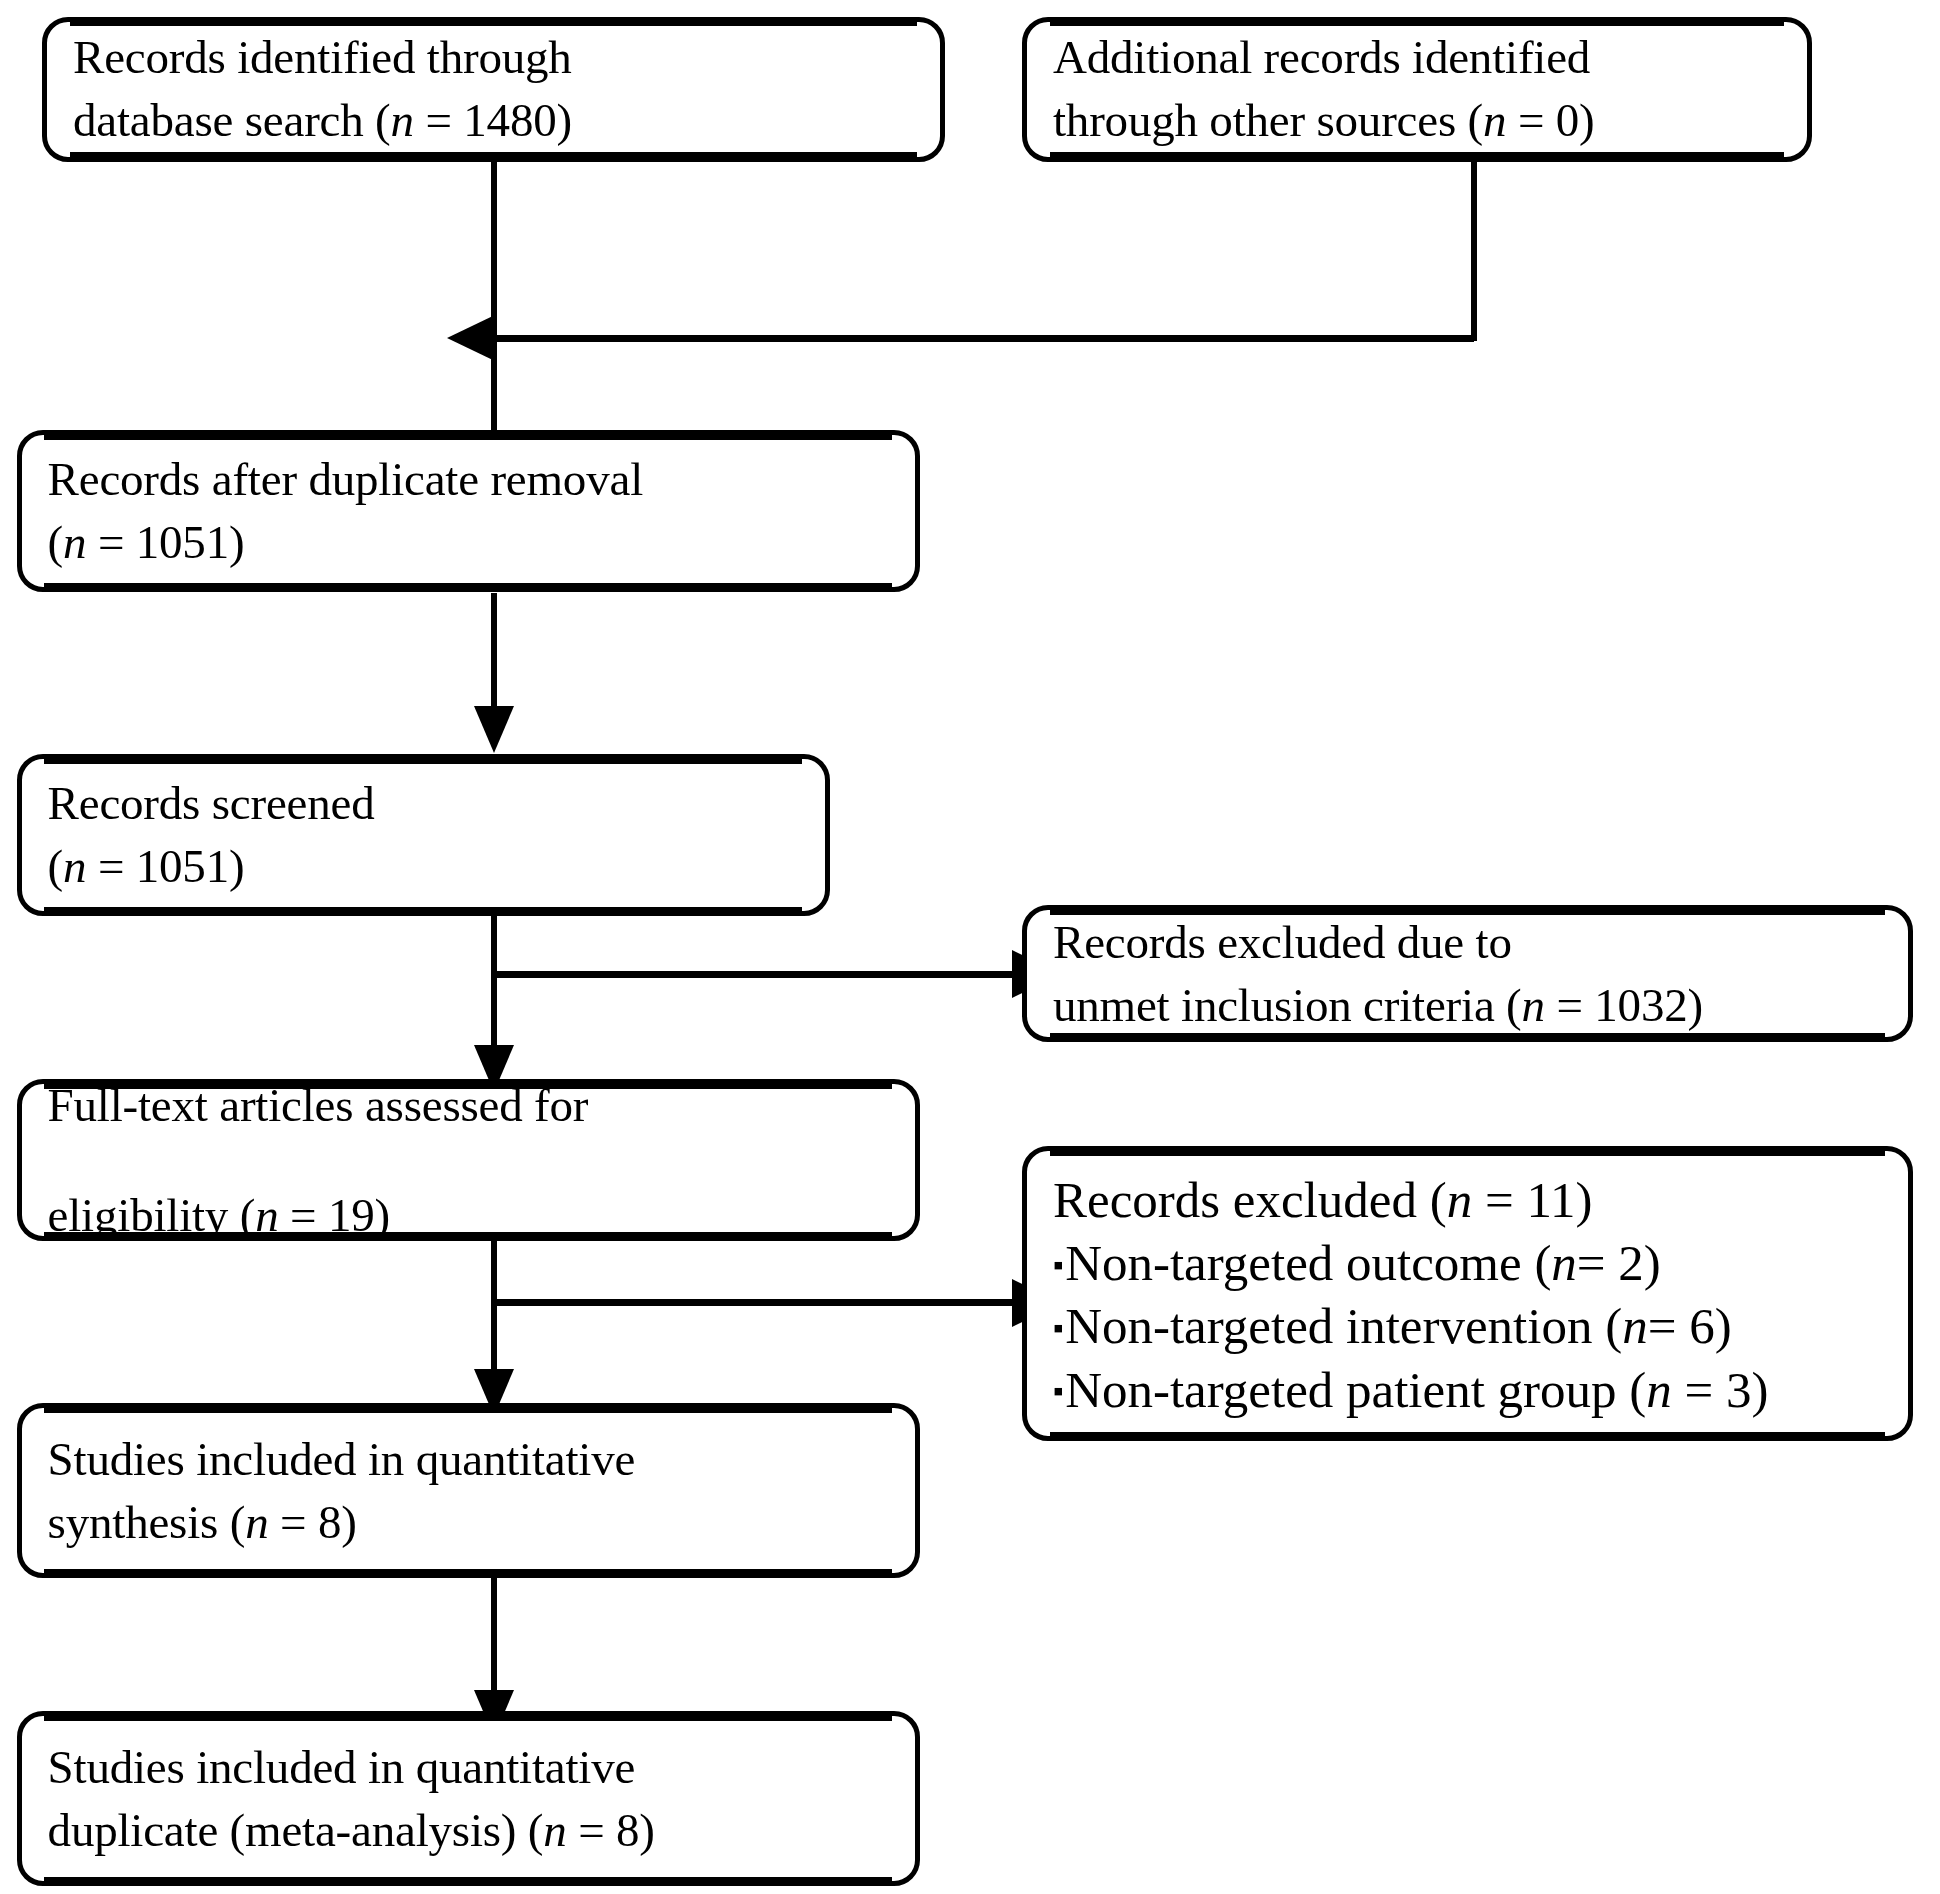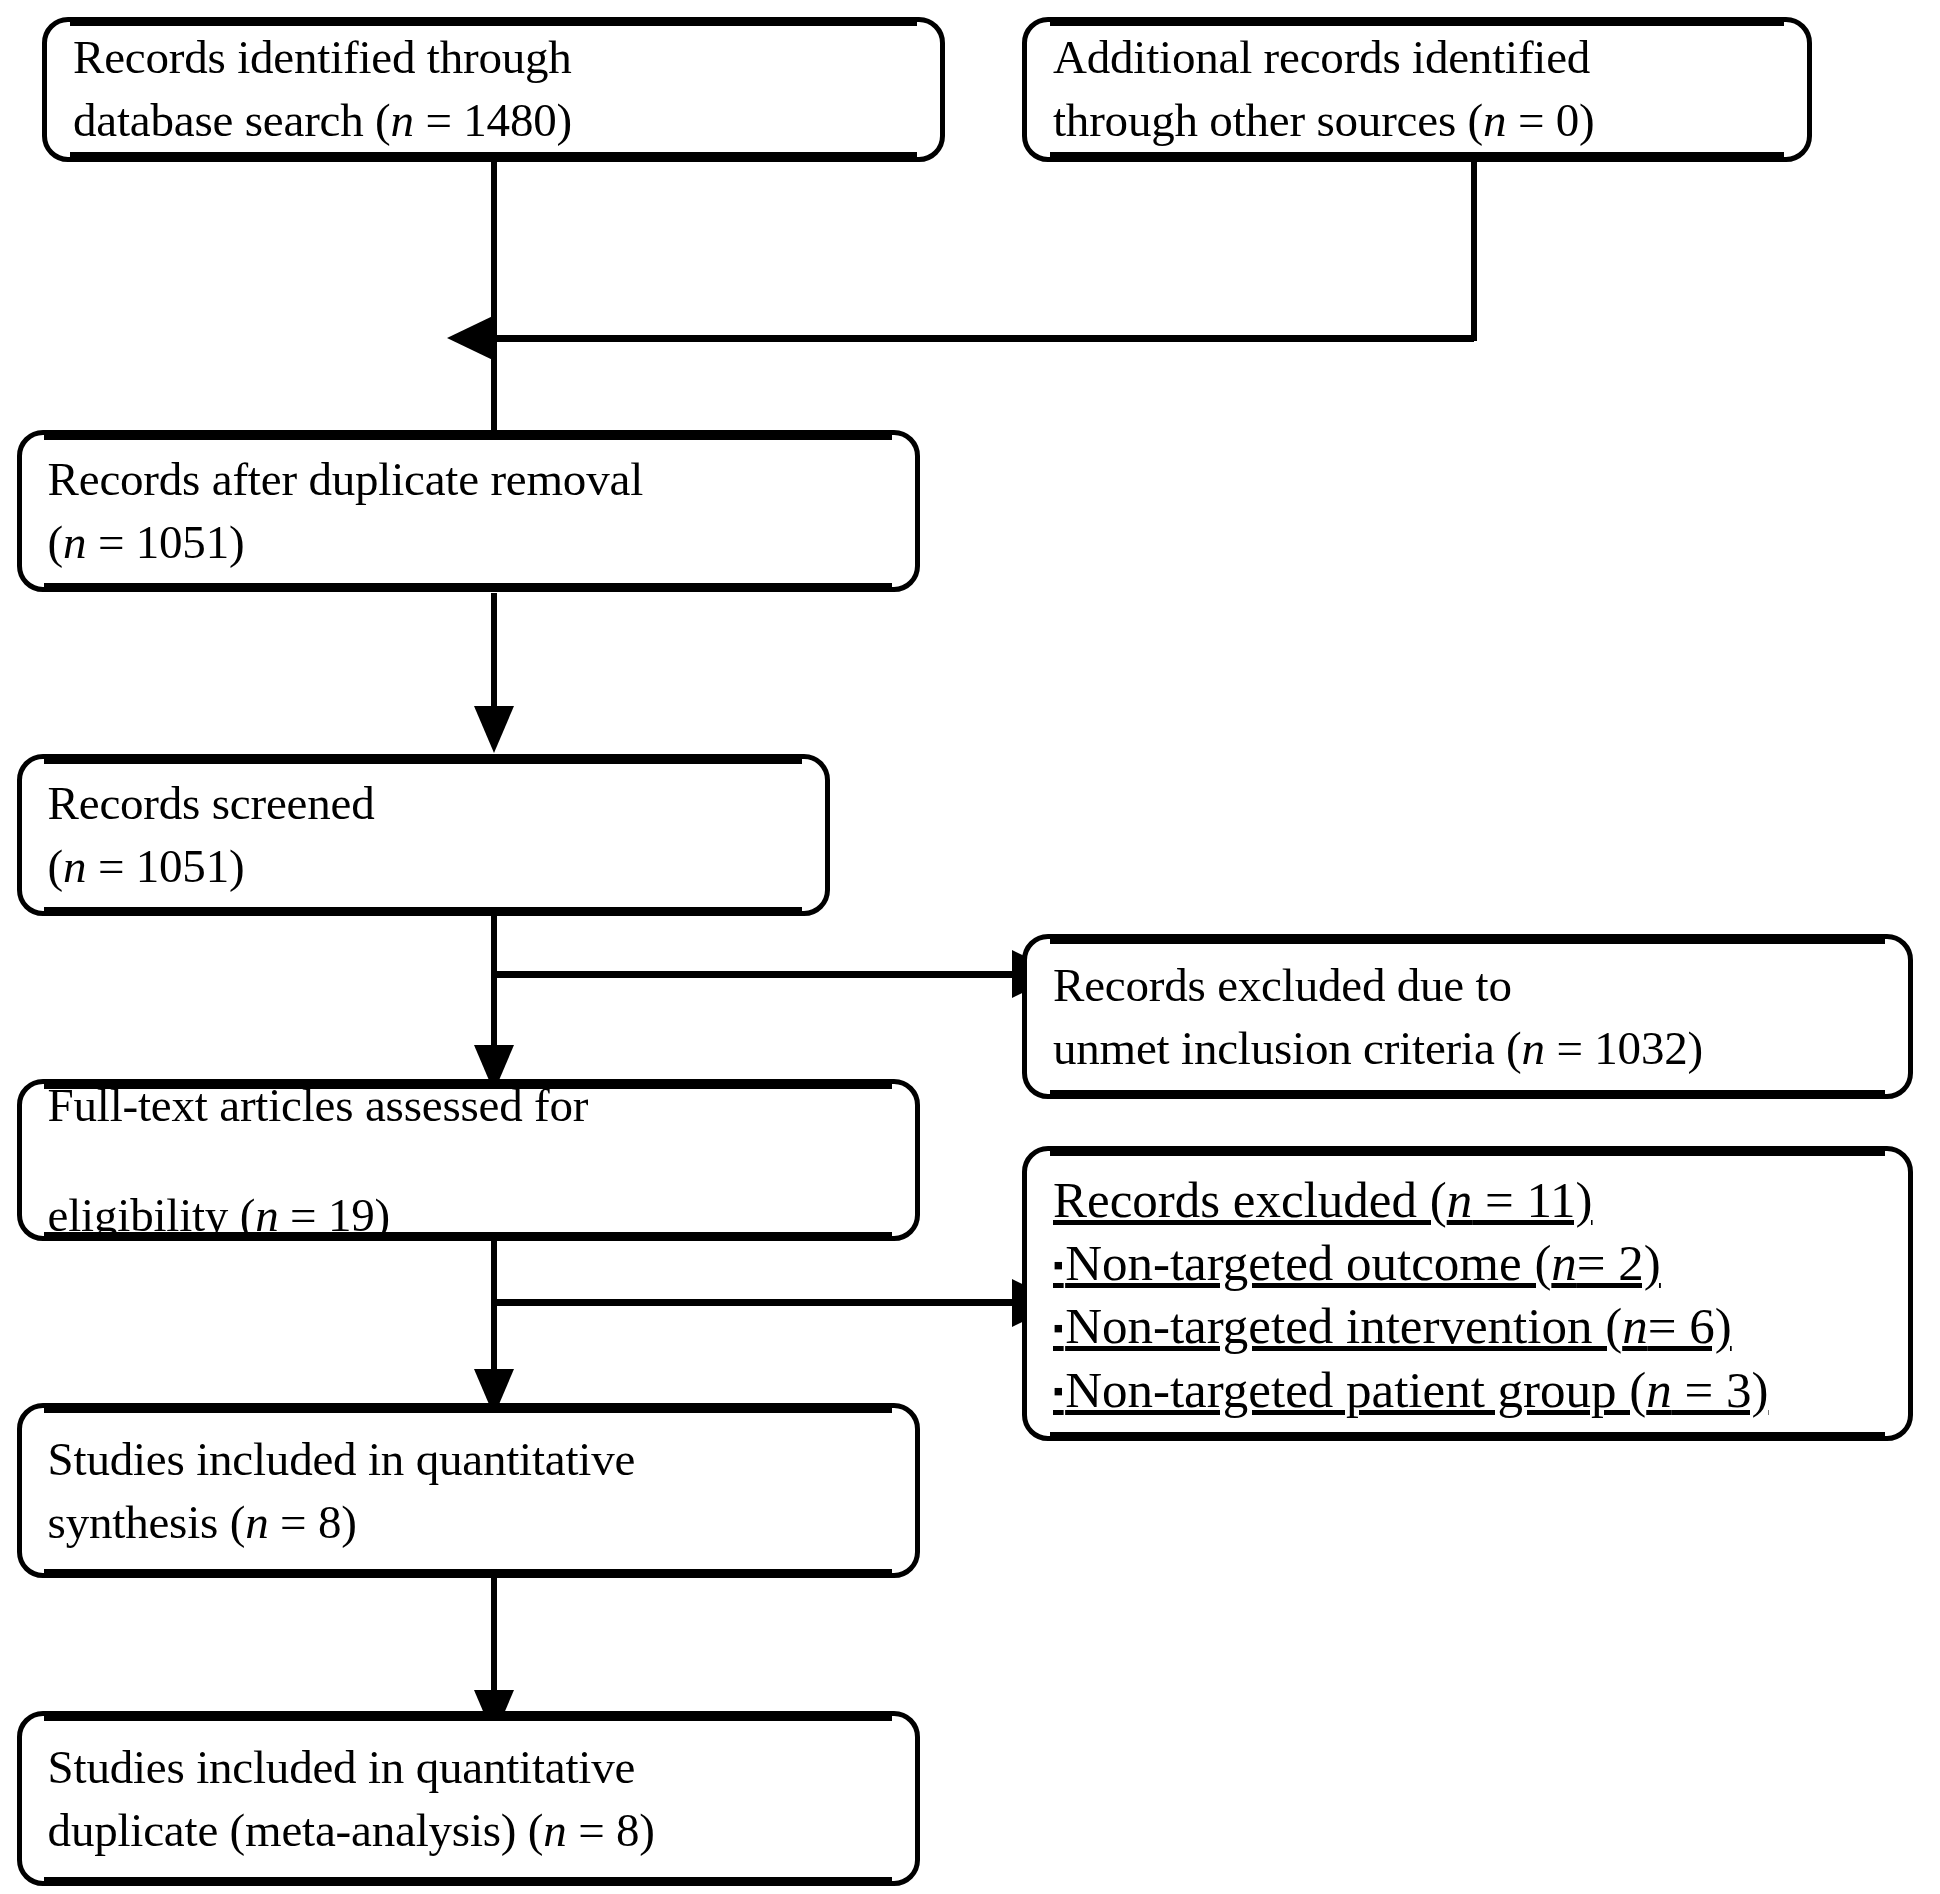--- a/index.html
+++ b/index.html
@@ -138,31 +138,31 @@
   <div class="node" style="left:16.6px; top:430px; width:903px; height:162px;">
     <div class="line">Records after duplicate removal</div>
     <div class="line"><span>(</span><span class="ital">n</span><span> = 1051)</span></div>
   </div>
 
   <div class="node" style="left:16.6px; top:754px; width:813px; height:162px;">
     <div class="line">Records screened</div>
     <div class="line"><span>(</span><span class="ital">n</span><span> = 1051)</span></div>
   </div>
 
-  <div class="node" style="left:1022px; top:934px; width:891px; height:165px;">
+  <div class="node" style="left:1022px; top:905px; width:891px; height:137px;">
     <div class="line">Records excluded due to</div>
     <div class="line"><span>unmet inclusion criteria (</span><span class="ital">n</span><span> = 1032)</span></div>
   </div>
 
   <div class="node" style="left:16.6px; top:1079px; width:903px; height:162px;gap:47px;">
     <div class="line">Full-text articles assessed for</div>
     <div class="line"><span>eligibility (</span><span class="ital">n</span><span> = 19)</span></div>
   </div>
 
-  <div class="node" style="left:1022px; top:1146px; width:891px; height:295px; justify-content:flex-start; padding-top:18px;text-decoration:underline;">
+  <div class="node" style="left:1022px; top:1146px; width:891px; height:295px; justify-content:flex-start; padding-top:18px;">
     <div class="bullet-line"><span> Records excluded (</span><span class="ital">n</span><span> = 11)</span></div>
 
     <div class="bullet-line"><span class="bul">▪</span><span>Non-targeted outcome (</span><span class="ital">n</span><span>= 2)</span></div>
 
     <div class="bullet-line"><span class="bul">▪</span><span>Non-targeted intervention (</span><span class="ital">n</span><span>= 6)</span></div>
 
     <div class="bullet-line"><span class="bul">▪</span><span>Non-targeted patient group (</span><span class="ital">n</span><span> = 3)</span></div>
   </div>
 
   <div class="node" style="left:16.6px; top:1403px; width:903px; height:175px;">

